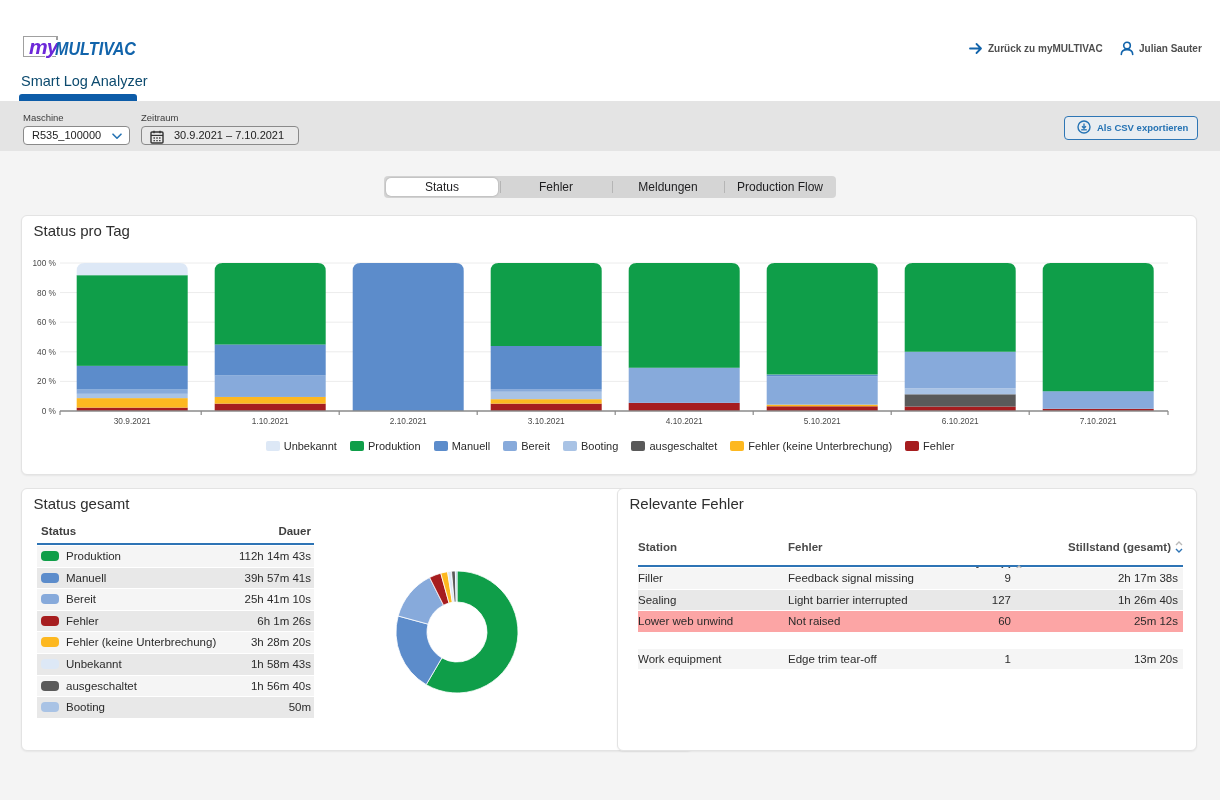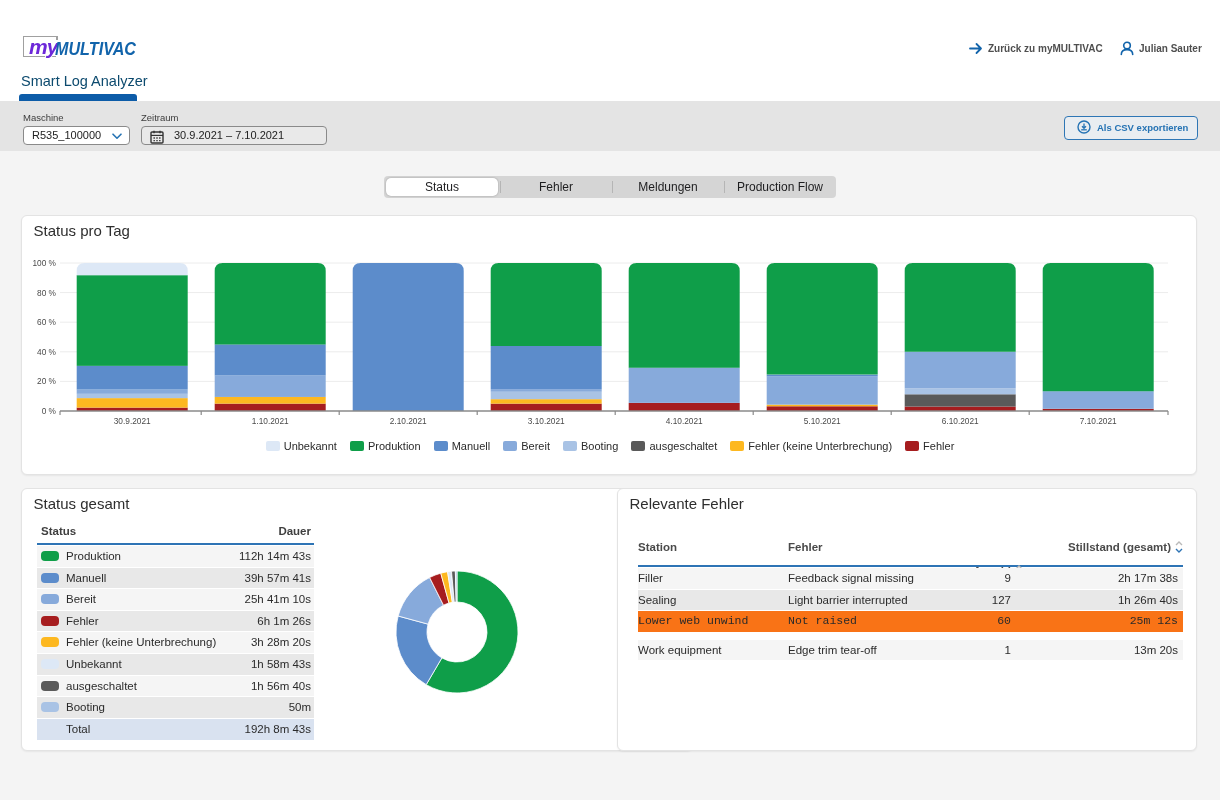--- a/index.html
+++ b/index.html
@@ -13,21 +13,21 @@
 #logobox:after { content:""; position:absolute; right:-1.5px; top:-1.5px; width:1.5px; height:4px; background:#a0a0a0; }
 #logomy { position:absolute; left:8px; top:0px; font-style:italic; font-weight:bold; font-size:21px; color:#6d28d9; letter-spacing:-1px; text-shadow:-1px 0 0 #fff,1px 0 0 #fff; }
 #logomv { position:absolute; left:34px; top:3px; font-style:italic; font-weight:bold; font-size:19px; color:#1264ab; transform:scaleX(0.85); transform-origin:left; }
 #sla { position:absolute; left:21px; top:73px; font-size:14.5px; color:#0c4a6e; }
 #tabbar { position:absolute; left:19px; top:94px; width:118px; height:7px; background:#0d5ca8; border-radius:3px 3px 0 0; }
 .hlink { position:absolute; top:43px; font-size:10px; color:#4f4f4f; font-weight:bold; white-space:nowrap; }
 
 #toolbar { position:absolute; left:0; top:101px; width:1220px; height:50px; background:#e4e4e4; }
 .tlabel { position:absolute; top:11px; font-size:9.5px; color:#3c3c3c; }
 #selbox { position:absolute; left:23px; top:25px; width:107px; height:19px; background:#fff; border:1px solid #8a8a8a; border-radius:4px; font-size:11px; color:#222; line-height:17px; padding-left:8px; }
-#datebox { position:absolute; left:141px; top:25px; width:186px; height:19px; background:#e9e9e9; border:1px solid #8a8a8a; border-radius:4px; font-size:11px; color:#222; line-height:17px; }
+#datebox { position:absolute; left:141px; top:25px; width:158px; height:19px; background:#e9e9e9; border:1px solid #8a8a8a; border-radius:4px; font-size:11px; color:#222; line-height:17px; }
 #csvbtn { position:absolute; left:1064px; top:15px; width:134px; height:24px; background:#e9edf1; border:1.5px solid #2e76b5; border-radius:4px; color:#2573b4; font-size:9.5px; font-weight:bold; line-height:21px; white-space:nowrap; padding-left:12px; }
 
 #segc { position:absolute; left:384px; top:176px; width:452px; height:22px; background:#d5d5d5; border-radius:4px; display:flex; }
 .seg { flex:1; font-size:12px; color:#1d1d1f; text-align:center; line-height:22px; position:relative; }
 .seg.on { background:#fff; border-radius:5px; box-shadow:0 0 2px rgba(0,0,0,.3); margin:2px; line-height:18px; }
 .seg + .seg:after { content:""; position:absolute; left:0; top:5px; width:1px; height:12px; background:#b5b5b5; }
 
 
 .card { position:absolute; background:#fff; border:1px solid #e3e3e3; border-radius:6px; box-shadow:0 1px 2px rgba(0,0,0,.06); }
 #card1 { left:21px; top:215px; width:1176px; height:260px; }
@@ -182,21 +182,20 @@
         </div>
 <div style="height:2px;background:#2e74b5;margin-bottom:1px;"></div>
 <div style="height:20.6px;background:#f5f5f5;margin-bottom:1px;line-height:20.6px;"><span style="display:inline-block;width:18px;height:10px;border-radius:4px;background:#0f9e49;margin:0 7px 0 4px;vertical-align:-1px;"></span>Produktion<span style="float:right;padding-right:3px;">112h 14m 43s</span></div>
 <div style="height:20.6px;background:#e8e8e8;margin-bottom:1px;line-height:20.6px;"><span style="display:inline-block;width:18px;height:10px;border-radius:4px;background:#5c8ccb;margin:0 7px 0 4px;vertical-align:-1px;"></span>Manuell<span style="float:right;padding-right:3px;">39h 57m 41s</span></div>
 <div style="height:20.6px;background:#f5f5f5;margin-bottom:1px;line-height:20.6px;"><span style="display:inline-block;width:18px;height:10px;border-radius:4px;background:#87aadb;margin:0 7px 0 4px;vertical-align:-1px;"></span>Bereit<span style="float:right;padding-right:3px;">25h 41m 10s</span></div>
 <div style="height:20.6px;background:#e8e8e8;margin-bottom:1px;line-height:20.6px;"><span style="display:inline-block;width:18px;height:10px;border-radius:4px;background:#a61d1f;margin:0 7px 0 4px;vertical-align:-1px;"></span>Fehler<span style="float:right;padding-right:3px;">6h 1m 26s</span></div>
 <div style="height:20.6px;background:#f5f5f5;margin-bottom:1px;line-height:20.6px;"><span style="display:inline-block;width:18px;height:10px;border-radius:4px;background:#fdb820;margin:0 7px 0 4px;vertical-align:-1px;"></span>Fehler (keine Unterbrechung)<span style="float:right;padding-right:3px;">3h 28m 20s</span></div>
 <div style="height:20.6px;background:#e8e8e8;margin-bottom:1px;line-height:20.6px;"><span style="display:inline-block;width:18px;height:10px;border-radius:4px;background:#dde8f6;margin:0 7px 0 4px;vertical-align:-1px;"></span>Unbekannt<span style="float:right;padding-right:3px;">1h 58m 43s</span></div>
 <div style="height:20.6px;background:#f5f5f5;margin-bottom:1px;line-height:20.6px;"><span style="display:inline-block;width:18px;height:10px;border-radius:4px;background:#5a5a5a;margin:0 7px 0 4px;vertical-align:-1px;"></span>ausgeschaltet<span style="float:right;padding-right:3px;">1h 56m 40s</span></div>
 <div style="height:20.6px;background:#e8e8e8;margin-bottom:1px;line-height:20.6px;"><span style="display:inline-block;width:18px;height:10px;border-radius:4px;background:#a9c3e5;margin:0 7px 0 4px;vertical-align:-1px;"></span>Booting<span style="float:right;padding-right:3px;">50m</span></div>
-<div style="height:21.6px;background:#d9e2f0;line-height:21.6px;"><span style="padding-left:29px;">Total</span><span style="float:right;padding-right:3px;">192h 8m 43s</span></div>
 </div>
     <svg id="donut" style="position:absolute;left:373px;top:81px" width="124" height="124" viewBox="0 0 124 124">
 <path d="M62.00 1.00 A61.0 61.0 0 1 1 31.21 114.66 L46.86 87.90 A30.0 30.0 0 1 0 62.00 32.00 Z" fill="#0f9e49" stroke="#fff" stroke-width="0.8"></path>
 <path d="M31.21 114.66 A61.0 61.0 0 0 1 3.13 46.01 L33.05 54.14 A30.0 30.0 0 0 0 46.86 87.90 Z" fill="#5c8ccb" stroke="#fff" stroke-width="0.8"></path>
 <path d="M3.13 46.01 A61.0 61.0 0 0 1 34.61 7.49 L48.53 35.19 A30.0 30.0 0 0 0 33.05 54.14 Z" fill="#87aadb" stroke="#fff" stroke-width="0.8"></path>
 <path d="M34.61 7.49 A61.0 61.0 0 0 1 45.79 3.19 L54.03 33.08 A30.0 30.0 0 0 0 48.53 35.19 Z" fill="#a61d1f" stroke="#fff" stroke-width="0.8"></path>
 <path d="M45.79 3.19 A61.0 61.0 0 0 1 52.57 1.73 L57.36 32.36 A30.0 30.0 0 0 0 54.03 33.08 Z" fill="#fdb820" stroke="#fff" stroke-width="0.8"></path>
 <path d="M52.57 1.73 A61.0 61.0 0 0 1 56.49 1.25 L59.29 32.12 A30.0 30.0 0 0 0 57.36 32.36 Z" fill="#dde8f6" stroke="#fff" stroke-width="0.8"></path>
 <path d="M56.49 1.25 A61.0 61.0 0 0 1 60.35 1.02 L61.19 32.01 A30.0 30.0 0 0 0 59.29 32.12 Z" fill="#5a5a5a" stroke="#fff" stroke-width="0.8"></path>
 <path d="M60.35 1.02 A61.0 61.0 0 0 1 62.00 1.00 L62.00 32.00 A30.0 30.0 0 0 0 61.19 32.01 Z" fill="#a9c3e5" stroke="#fff" stroke-width="0.8"></path>
@@ -224,21 +223,21 @@
           <span style="position:absolute;left:150px;">Feedback signal missing</span>
           <span style="position:absolute;right:172px;">9</span>
           <span style="position:absolute;right:5px;">2h 17m 38s</span>
         </div>
 <div style="height:20.6px;background:#e8e8e8;margin-bottom:1px;line-height:20.6px;position:relative;">
           <span style="position:absolute;left:0;">Sealing</span>
           <span style="position:absolute;left:150px;">Light barrier interrupted</span>
           <span style="position:absolute;right:172px;">127</span>
           <span style="position:absolute;right:5px;">1h 26m 40s</span>
         </div>
-<div style="height:20.6px;background:#f97316;margin-bottom:8px;line-height:20.6px;position:relative;font-family:Liberation Mono, monospace;">
+<div style="height:20.6px;background:#fca5a5;margin-bottom:17px;line-height:20.6px;position:relative;">
           <span style="position:absolute;left:0;">Lower web unwind</span>
           <span style="position:absolute;left:150px;">Not raised</span>
           <span style="position:absolute;right:172px;">60</span>
           <span style="position:absolute;right:5px;">25m 12s</span>
         </div>
 <div style="height:20.6px;background:#f5f5f5;margin-bottom:1px;line-height:20.6px;position:relative;">
           <span style="position:absolute;left:0;">Work equipment</span>
           <span style="position:absolute;left:150px;">Edge trim tear-off</span>
           <span style="position:absolute;right:172px;">1</span>
           <span style="position:absolute;right:5px;">13m 20s</span>

